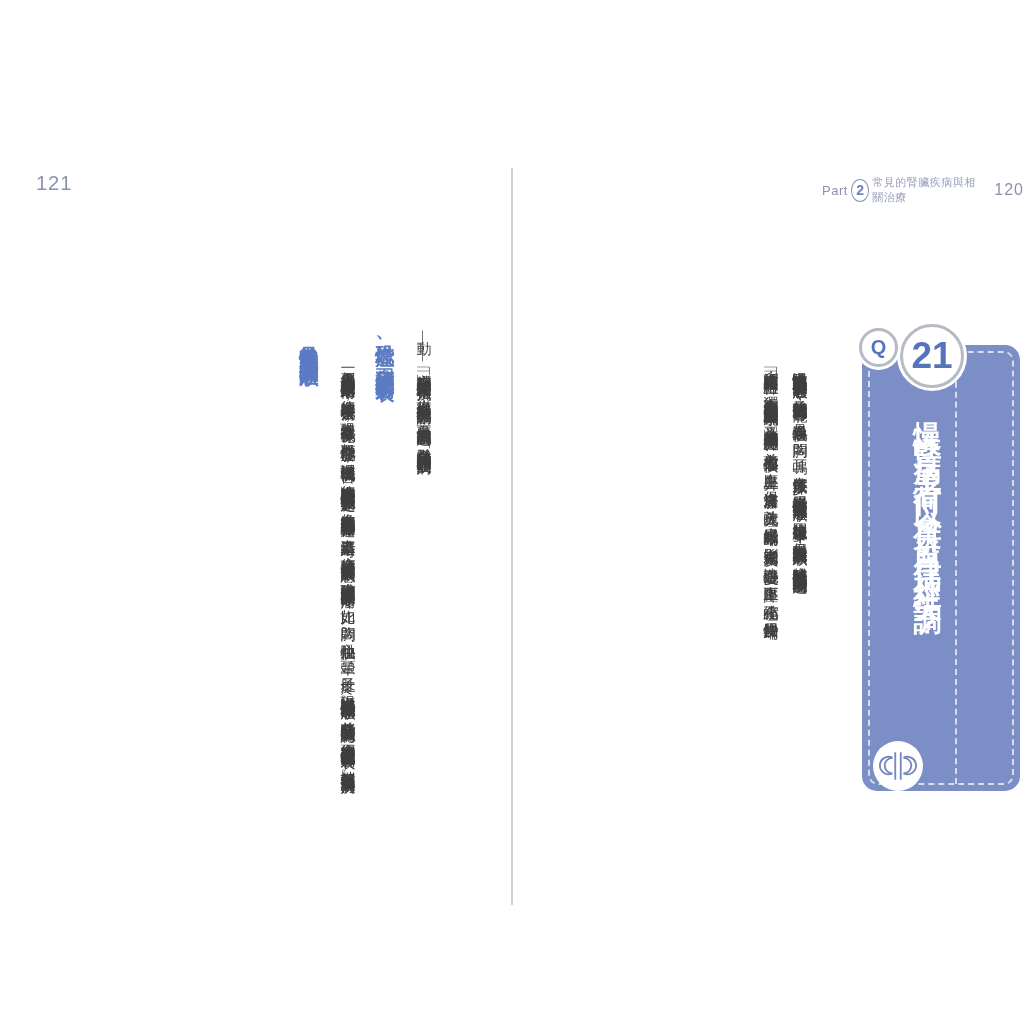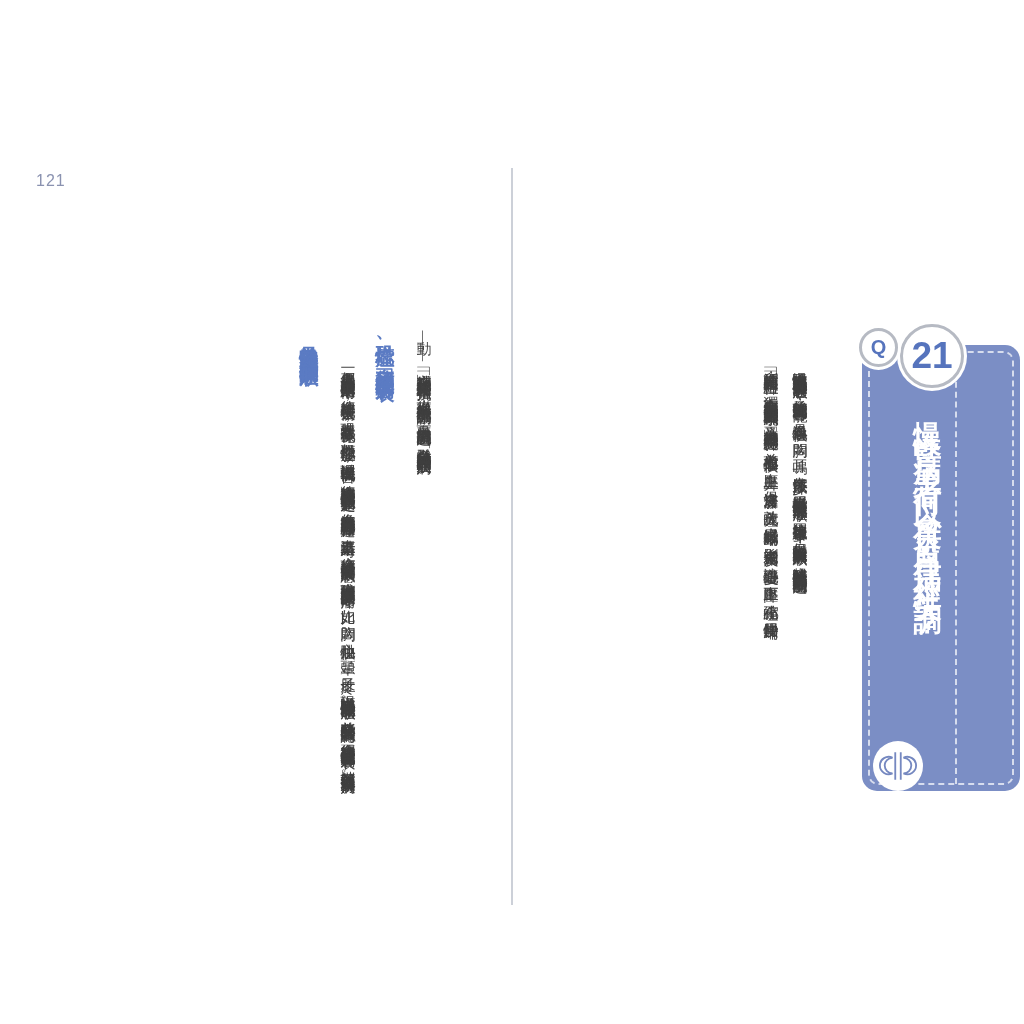--- a/index.html
+++ b/index.html
@@ -2,21 +2,21 @@
 <html><head>
 <meta charset="utf-8">
 <style>
   html,body{margin:0;padding:0;background:#ffffff;}
   .spread{position:relative;width:1024px;height:1024px;background:#ffffff;overflow:hidden;
           font-family:"Liberation Serif","DejaVu Serif",serif;}
   .abs{position:absolute;}
 
   
   .folio{color:#8a92b0;font-family:"Liberation Sans","DejaVu Sans",sans-serif;
-         font-size:16px;letter-spacing:1px;}
+         font-size:20px;letter-spacing:1px;}
   .rhead{display:flex;align-items:center;color:#8a92b0;
          font-family:"Liberation Sans","DejaVu Sans",sans-serif;}
   .rhead .part{font-size:13px;letter-spacing:.5px;}
   .part-circle{width:21px;height:21px;border:1.5px solid #8a93bd;border-radius:50%;
                display:flex;align-items:center;justify-content:center;margin:0 3px;
                color:#6e7ec0;font-size:14px;font-weight:bold;}
   .rhead .sect{font-size:11px;color:#979dbb;letter-spacing:.5px;margin-right:14px;}
   .rhead .pg{font-size:16px;letter-spacing:1px;}
 
   
@@ -53,20 +53,28 @@
   .kidney{position:absolute;left:11px;top:396px;width:50px;height:50px;background:#ffffff;
           border-radius:50%;display:flex;align-items:center;justify-content:center;}
 </style>
 </head>
 <body>
 
 <div class="spread">
 
   <div class="abs folio" style="left:36px;top:172px;">121</div>
 
+  <div class="abs rhead" style="left:822px;top:175px;">
+    <span class="part">Part</span>
+    <span class="part-circle">
+      <span>2</span>
+    </span>
+    <span class="sect">常見的腎臟疾病與相關治療</span>
+    <span class="pg">120</span>
+  </div>
 
   <div class="abs gutter" style="left:511px;top:168px;height:737px;"></div>
 
   <div class="abs vtext vbody" style="left:544px;top:330px;width:270px;">
     <p>慢性腎臟病患者經常會出現很難確實形容的症狀，發生的部位從頭到腳都有可能，像是心跳過快、胸悶、耳鳴、突然多汗或少汗、腸胃蠕動過快以致肚子痛或拉肚子等症狀，往往困擾患者很多年，但是去醫院檢查又無明顯異狀，這時候醫師就會懷疑是腎友的自律神經功能出問題了。</p>
     <p>所謂「自律神經」又叫「自主神經」，獨立自主運作而無法按照我們的意志去控制的神經系統，又分為「交感神經」與「副交感神經」，前者主控心率加快、血壓上升、促進皮膚發汗、放大瞳孔、減緩胃腸蠕動；後者則完全相反，讓心跳變慢、血壓下降、縮小瞳孔、加快胃腸蠕</p>
   </div>
 
   <div class="abs vtext vbody" style="left:57px;top:330px;width:381px;">
     <p class="noindent">動——「交感神經」和「副交感神經」兩者相互拮抗，從而保持神經系統的平衡與協調，而一旦兩者的協調出現問題，就會引發「自律神經失調」的相關症狀與疾病。</p>

